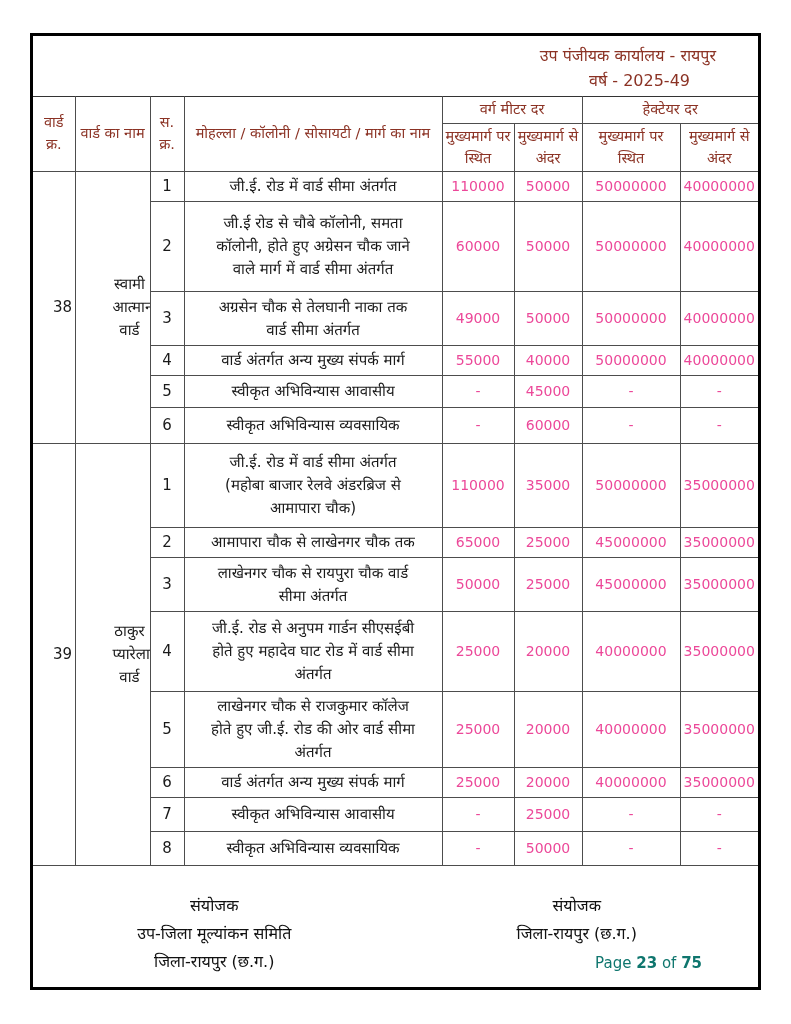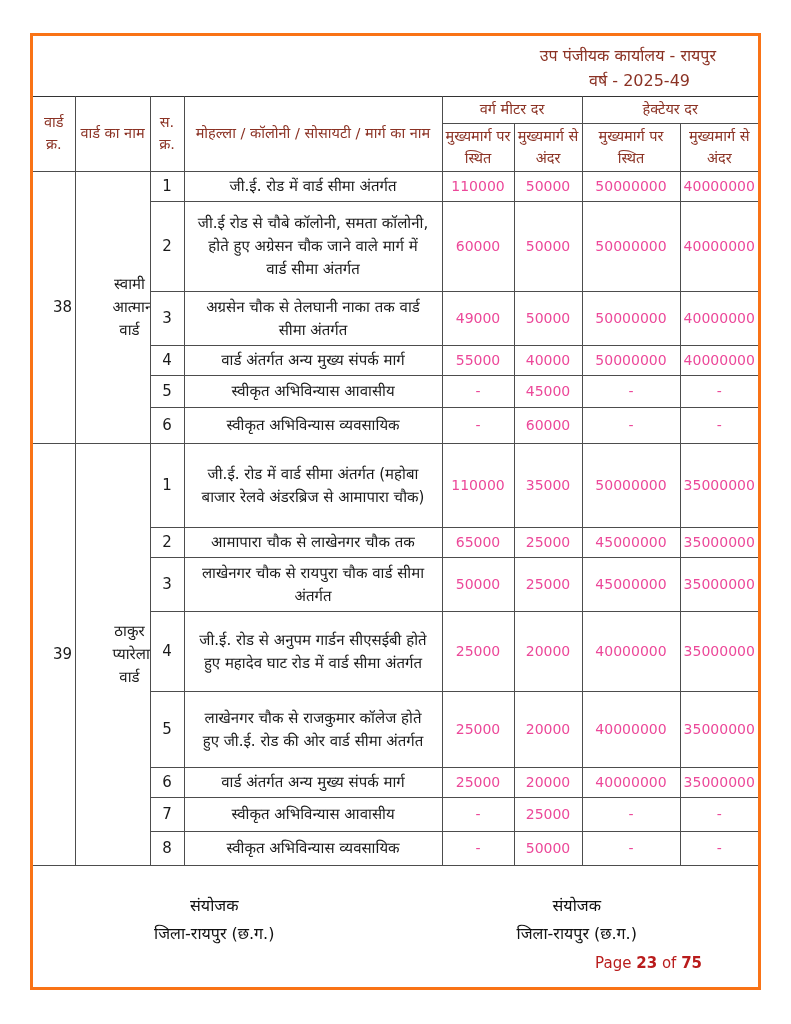--- a/index.html
+++ b/index.html
@@ -8,21 +8,21 @@
     background: #ffffff;
     font-family: "DejaVu Sans", "Liberation Sans", sans-serif;
     color: #1a1a1a;
     position: relative;
     overflow: hidden;
   }
   .page-frame {
     position: absolute;
     left: 30px; top: 33px;
     width: 731px; height: 957px;
-    border: 3px solid #f97316;
+    border: 3px solid #000000;
     background: #ffffff;
   }
   .doc-header {
     height: 60px;
     padding-top: 8px;
     text-align: right;
     color: #8b3224;
     font-size: 16px;
     line-height: 1.55;
   }
@@ -47,40 +47,40 @@
   .rate-table tr:first-child th { border-top-color: #333; }
   .rate-table th {
     color: #8b3224;
     font-size: 14.5px;
     line-height: 1.5;
   }
   .rate-table td { font-size: 15px; line-height: 1.55; }
   .rate-table td.num { font-size: 14px; color: #ec4899; }
   .rate-table td.ward-no { font-size: 15px; padding-left: 20px; }
   .rate-table td.ward-name { font-size: 15px; padding-left: 37px; }
-  .rate-table td.locality { padding: 2px 12px; }
+  .rate-table td.locality { padding: 2px 24px; }
 
   .footer {
     display: flex;
     margin-top: 26px;
     justify-content: center;
   }
   .footer .sig-block {
     flex: 1 1 50%;
     text-align: center;
     font-size: 16px;
     line-height: 1.75;
     color: #111;
   }
   .page-line {
     margin-top: 2px;
     text-align: right;
     padding-right: 56px;
     font-size: 15px;
-    color: #b91c1c;
+    color: #0f766e;
   }
   .page-line b { font-weight: bold; }
 </style>
 </head>
 <body>
 
 <div class="page-frame">
 
   <div class="doc-header">
     <div class="office-line">उप पंजीयक कार्यालय - रायपुर</div>
@@ -230,20 +230,21 @@
       <td class="num">50000</td>
       <td class="num">-</td>
       <td class="num">-</td>
     </tr>
   </tbody>
     </table>
 
   <div class="footer">
     <div class="sig-block">
       <div>संयोजक</div>
+      <div>उप-जिला मूल्यांकन समिति</div>
       <div>जिला-रायपुर (छ.ग.)</div>
     </div>
     <div class="sig-block">
       <div>संयोजक</div>
       <div>जिला-रायपुर (छ.ग.)</div>
       <div class="page-line">
         <span>Page</span>
         <b>23</b>
         <span>of</span>
         <b>75</b>

